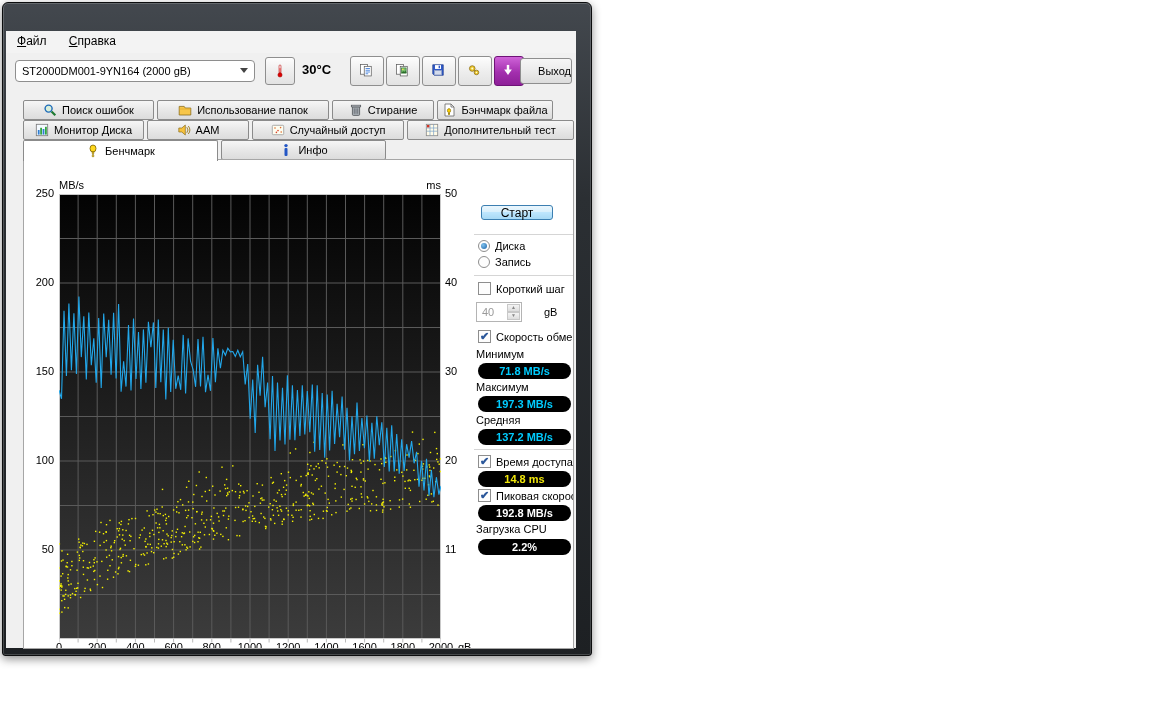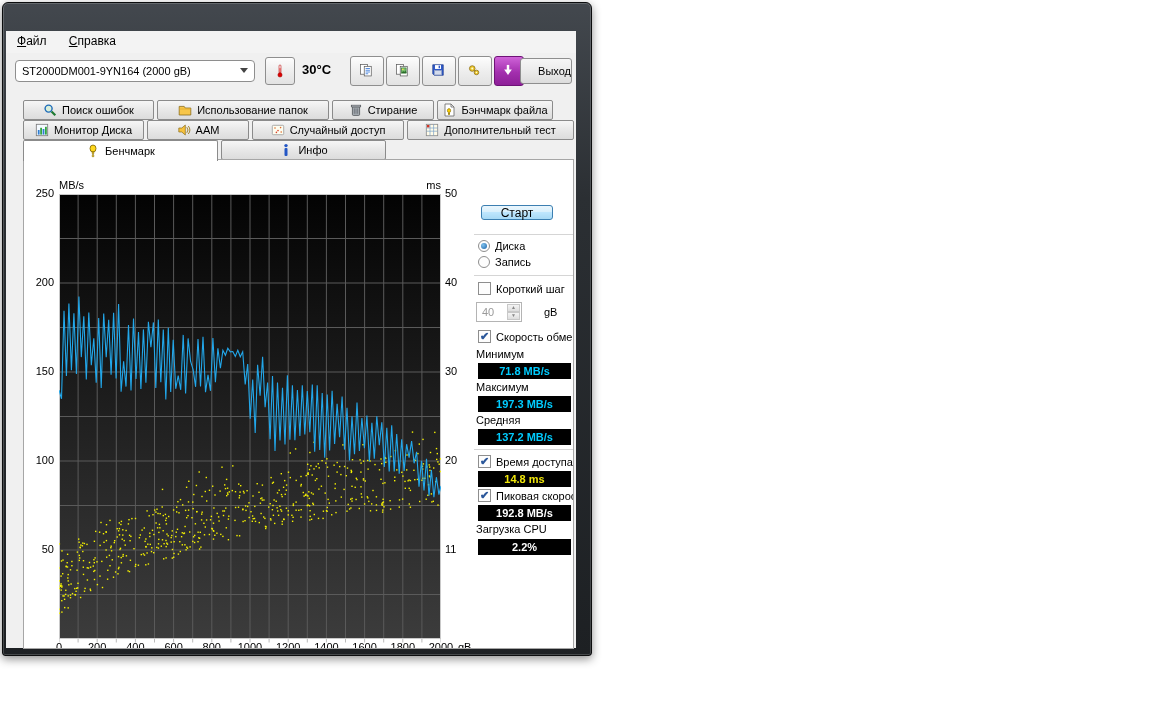--- a/index.html
+++ b/index.html
@@ -70,21 +70,21 @@
   .check{width:13px;height:13px;border:1px solid #8e8e8e;background:#fdfdfd;flex:none;
     font-size:11px;line-height:11px;text-align:center;color:#2b579a;font-weight:bold;}
   .spinbox{position:absolute;left:452px;top:142px;width:46px;height:20px;border:1px solid #b4b4b4;
     background:#fff;font-size:11px;color:#9a9a9a;display:flex;align-items:center;padding-left:5px;}
   .spinner{position:absolute;right:1px;top:1px;width:13px;height:16px;display:flex;flex-direction:column;}
   .spinner div{flex:1;background:linear-gradient(#f4f4f4,#ddd);border:1px solid #c8c8c8;
     font-size:5px;line-height:5px;color:#888;text-align:center;}
   .unit-label{position:absolute;left:520px;top:146px;font-size:11px;}
   .val-label{position:absolute;left:452px;font-size:11px;white-space:nowrap;}
   .val-box{position:absolute;left:454px;width:93px;height:16px;background:#000;color:#fff;
-    font-size:11px;font-weight:bold;text-align:center;line-height:16px;}
+    font-size:11px;font-weight:bold;text-align:center;line-height:16px;border-radius:8px;}
   .cyan{color:#00ccff;} .yellow{color:#f0e60a;}
 </style>
 </head>
 <body>
 
 <div class="window">
 
   <div class="client">
     <div class="menubar">
       <span class="menu-item">Файл</span>

